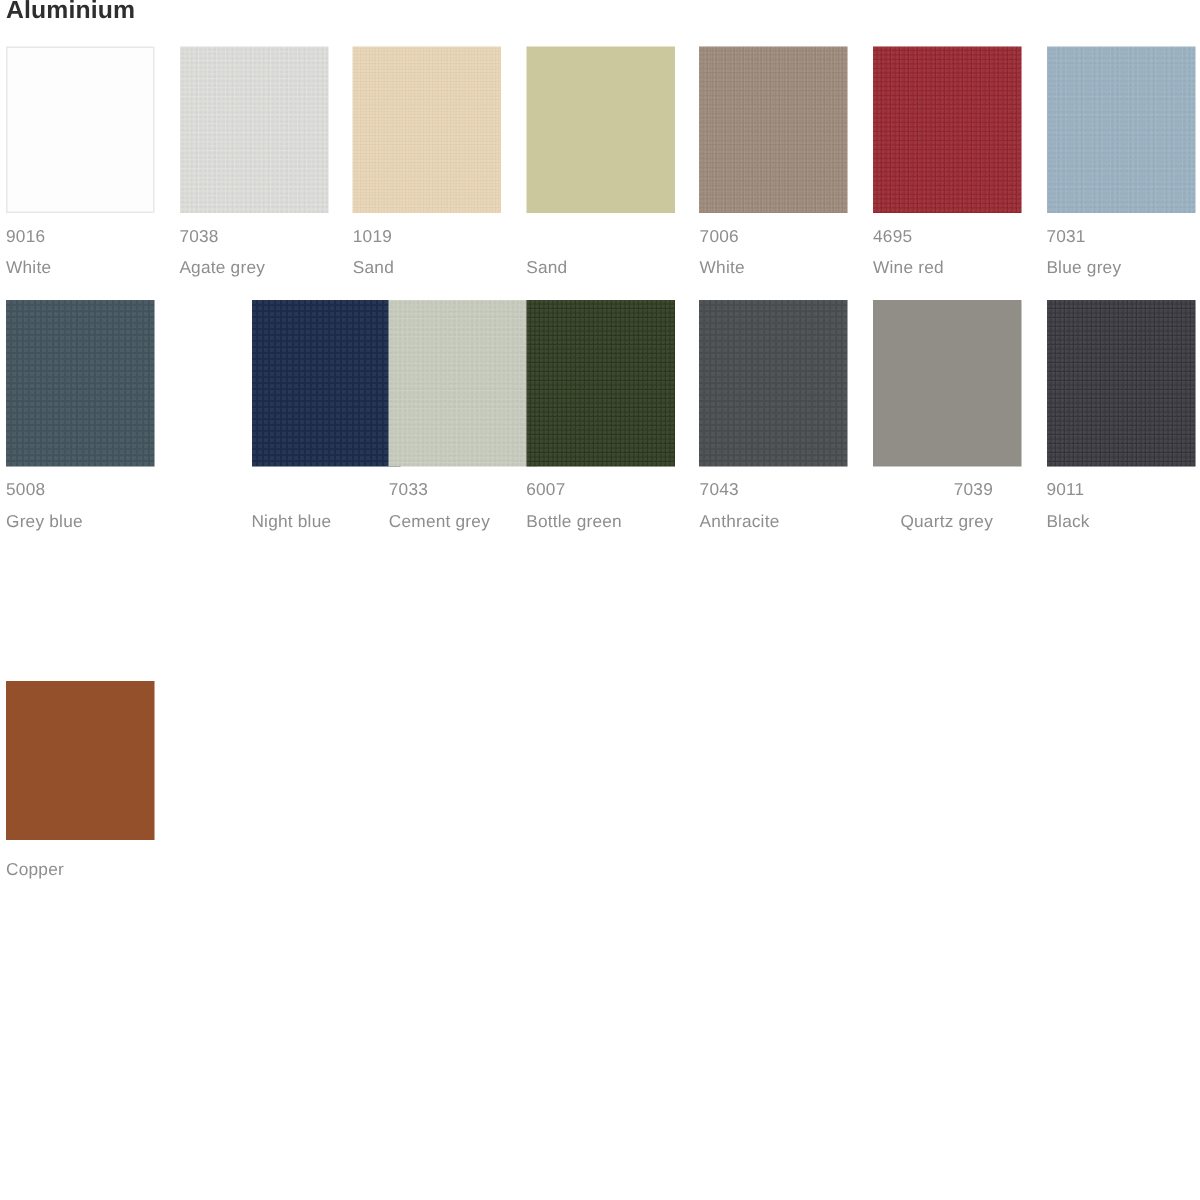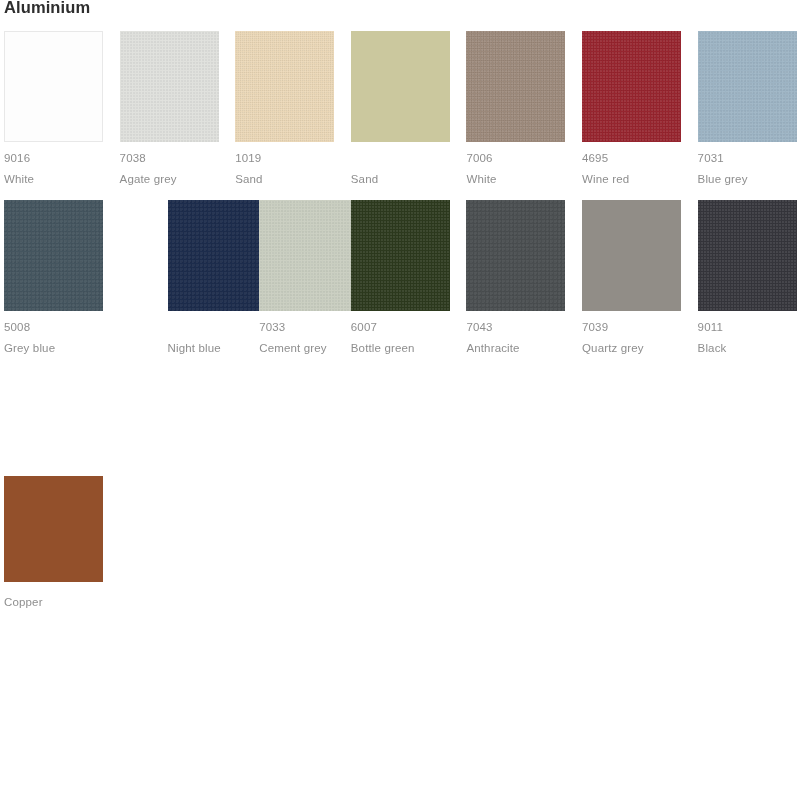--- a/index.html
+++ b/index.html
@@ -69,21 +69,21 @@
     line-height: 14px;
     margin-top: 7px;
     white-space: nowrap;
     letter-spacing: 0.15px;
   }
 
   
   #copper-block {
     position: absolute;
     left: 4px;
-    top: 476px;
+    top: 454px;
     width: 99px;
   }
   #copper-chip {
     width: 99px;
     height: 106px;
     display: block;
   }
   #copper-name {
     font-size: 11.5px;
     color: #8e8e8e;
@@ -167,21 +167,21 @@
     <div class="swatch-cell" style="left: 346.8px;">
       <span class="swatch-chip" style="background-color: rgb(45, 58, 30); background-image: radial-gradient(circle at 30% 30%, rgba(255, 255, 255, 0.086) 0px, rgba(255, 255, 255, 0.086) 45%, rgba(0, 0, 0, 0) 46%), radial-gradient(circle at 70% 70%, rgba(0, 0, 0, 0.075) 0px, rgba(0, 0, 0, 0.075) 45%, rgba(0, 0, 0, 0) 46%); background-size: 3px 3px, 2px 2px;"></span>
       <div class="swatch-code">6007</div>
       <div class="swatch-name">Bottle green</div>
     </div>
     <div class="swatch-cell" style="left: 462.4px;">
       <span class="swatch-chip" style="background-color: rgb(74, 78, 80); background-image: radial-gradient(circle at 30% 30%, rgba(255, 255, 255, 0.05) 0px, rgba(255, 255, 255, 0.05) 45%, rgba(0, 0, 0, 0) 46%), radial-gradient(circle at 70% 70%, rgba(0, 0, 0, 0.043) 0px, rgba(0, 0, 0, 0.043) 45%, rgba(0, 0, 0, 0) 46%); background-size: 4px 4px, 3px 3px;"></span>
       <div class="swatch-code">7043</div>
       <div class="swatch-name">Anthracite</div>
     </div>
-    <div class="swatch-cell" style="left: 578px;">
+    <div class="swatch-cell" style="left: 578px; text-align: right;">
       <span class="swatch-chip" style="background-color: rgb(145, 141, 135);"></span>
       <div class="swatch-code">7039</div>
       <div class="swatch-name">Quartz grey</div>
     </div>
     <div class="swatch-cell" style="left: 693.6px;">
       <span class="swatch-chip" style="background-color: rgb(54, 54, 60); background-image: radial-gradient(circle at 30% 30%, rgba(255, 255, 255, 0.086) 0px, rgba(255, 255, 255, 0.086) 45%, rgba(0, 0, 0, 0) 46%), radial-gradient(circle at 70% 70%, rgba(0, 0, 0, 0.075) 0px, rgba(0, 0, 0, 0.075) 45%, rgba(0, 0, 0, 0) 46%); background-size: 3px 3px, 2px 2px;"></span>
       <div class="swatch-code">9011</div>
       <div class="swatch-name">Black</div>
     </div>
   </div>

